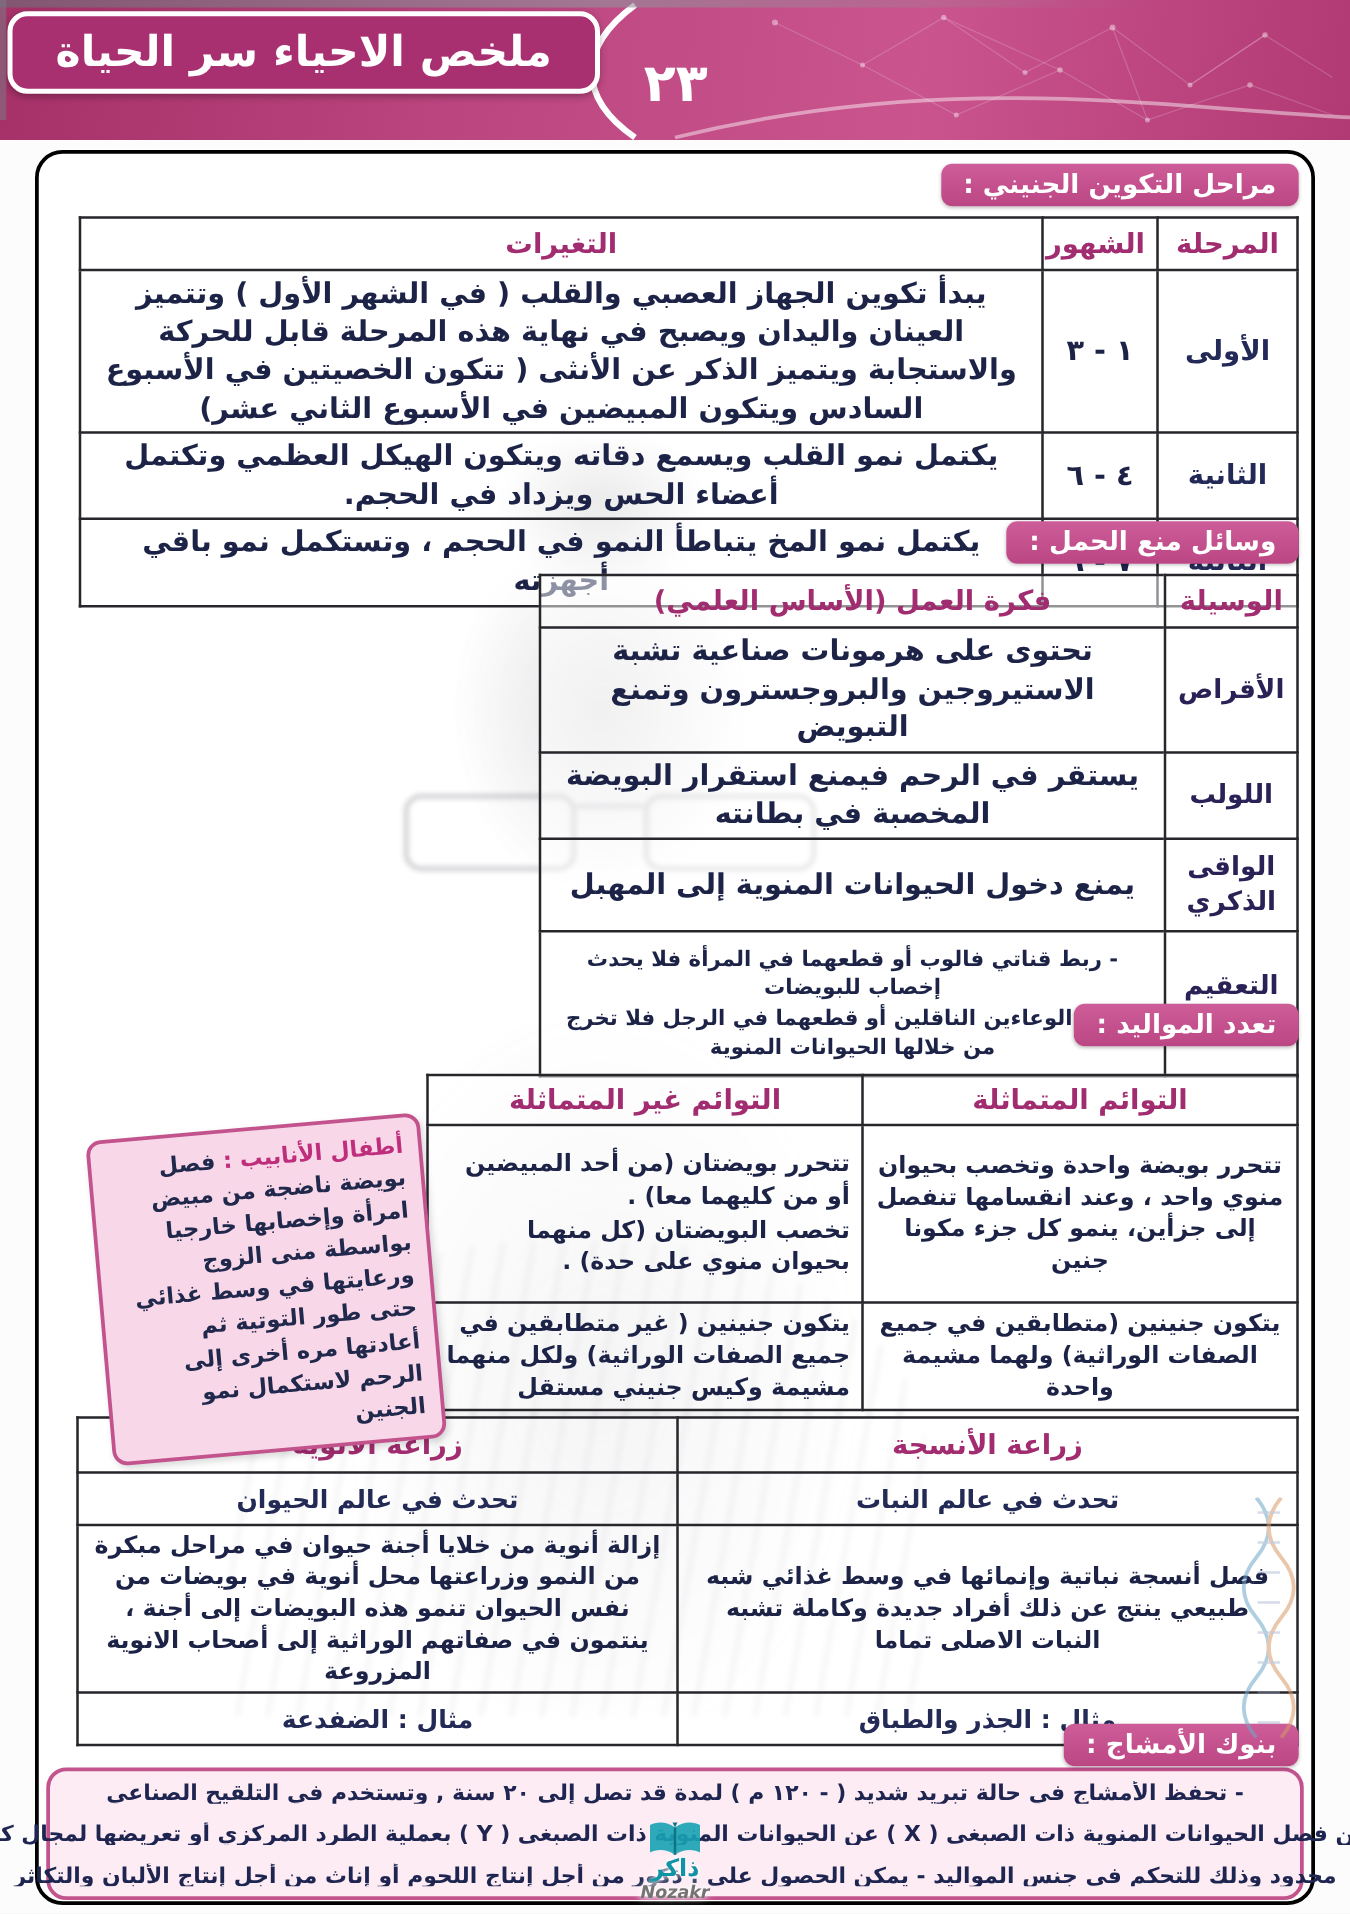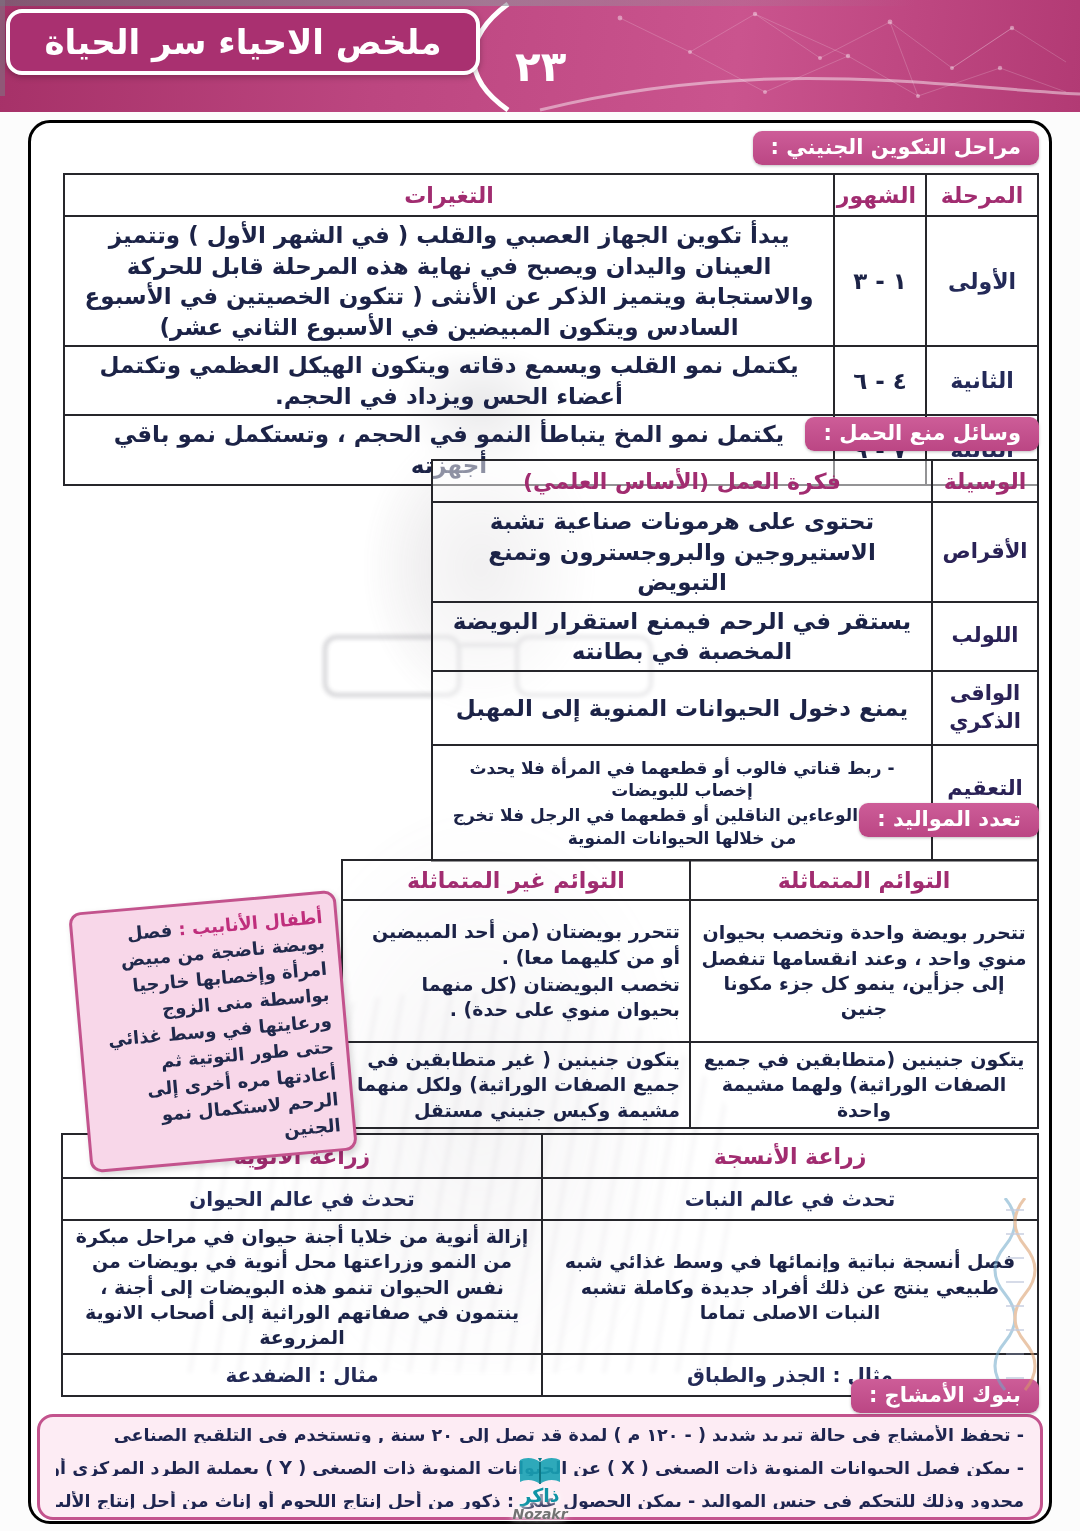--- a/index.html
+++ b/index.html
@@ -93,21 +93,21 @@
              background:#f8d7e9; border:3px solid #c3538d; border-radius:12px;
              transform:rotate(-5deg); font-size:18px; font-weight:bold;
              color:#20294c; line-height:1.45; text-align:right; z-index:3;
              box-shadow:2px 3px 6px rgba(0,0,0,.15); }
   .sidebox .ttl { color:#bf2e7c; }
 
   
   .gbox { position:absolute; left:6px; top:1291px; width:1006px; height:106px;
           background:#fdecf4; border:3px solid #c3538d; border-radius:16px;
           padding:8px 16px; display:flex; flex-direction:column;
-          justify-content:center; gap:15px; z-index:2; }
+          justify-content:center; gap:15px; z-index:2;align-items:center; }
   .gbox div { font-size:17.5px; font-weight:bold; color:#1e2550;
               text-align:right; white-space:nowrap; overflow:hidden; }
 
   .dna { position:absolute; left:960px; top:1075px; opacity:.55; z-index:4; pointer-events:none; }
 
   
   .wm { position:absolute; left:490px; top:1456px; width:100px; display:flex;
         flex-direction:column; align-items:center; z-index:6;
         text-shadow:0 0 4px #ffffff, 0 0 8px #ffffff; }
   .wm .ar { color:#0f93a5; font-size:19px; font-weight:bold; margin-top:-4px; }

